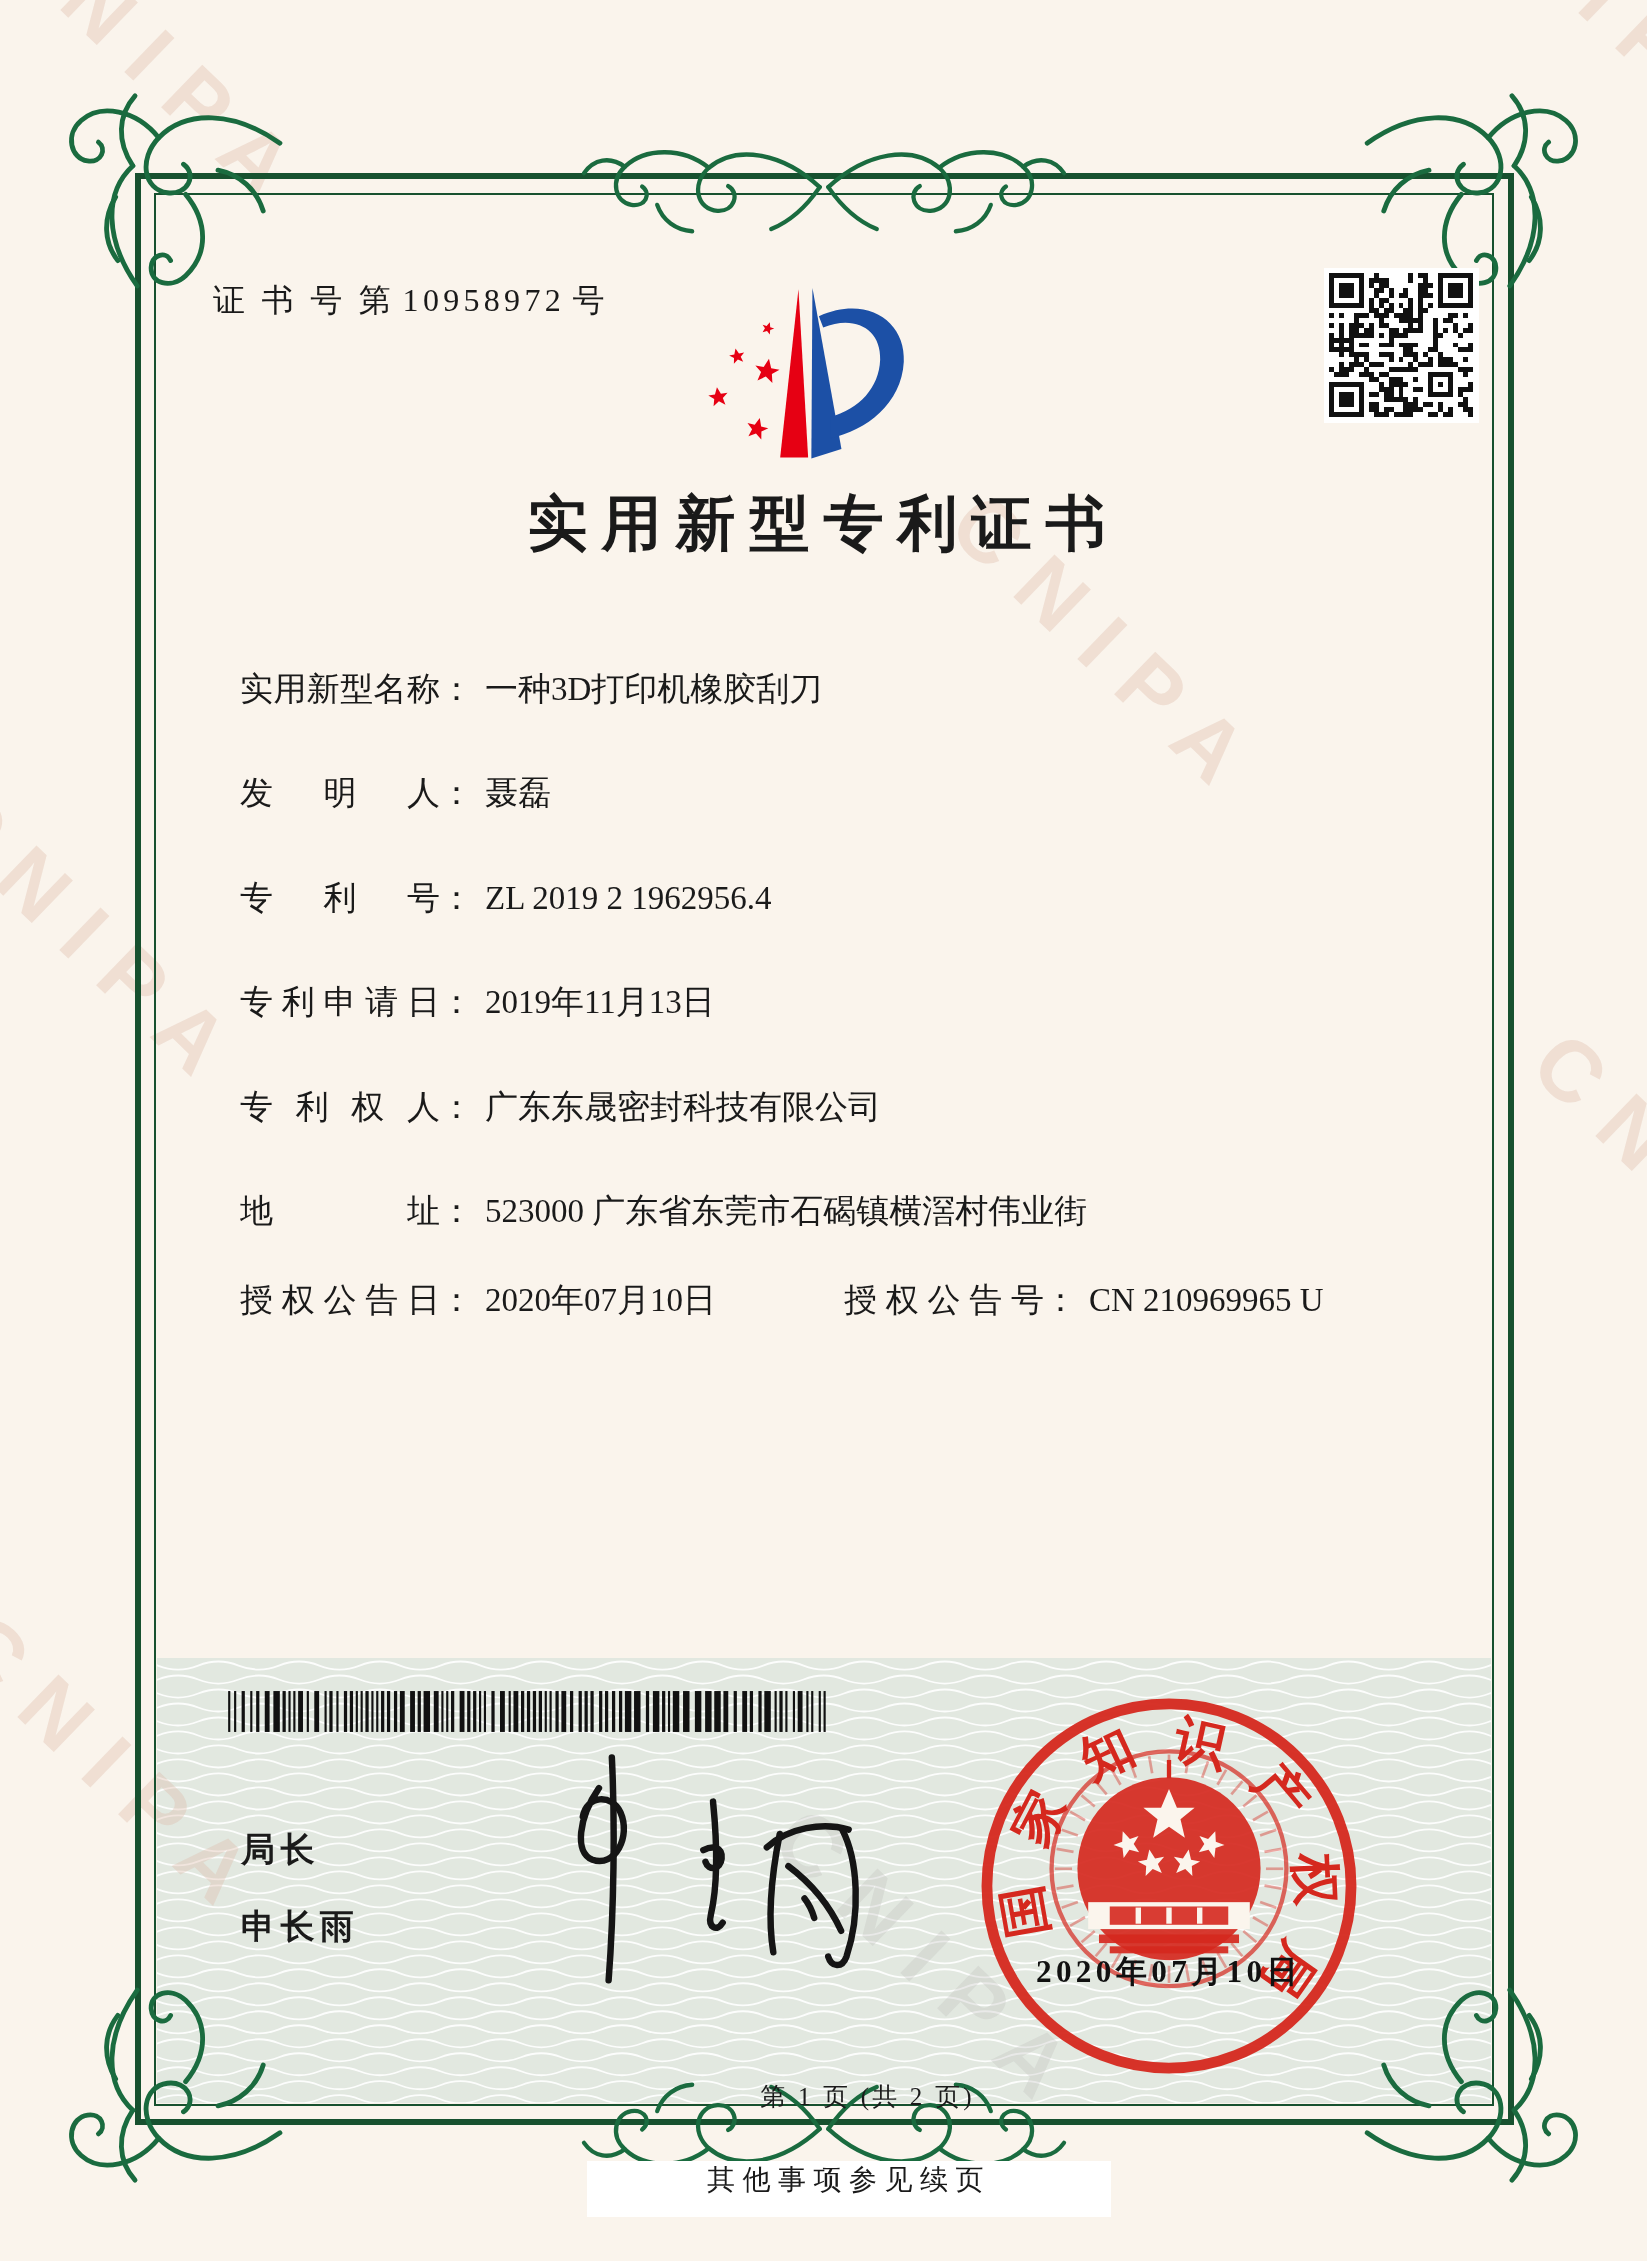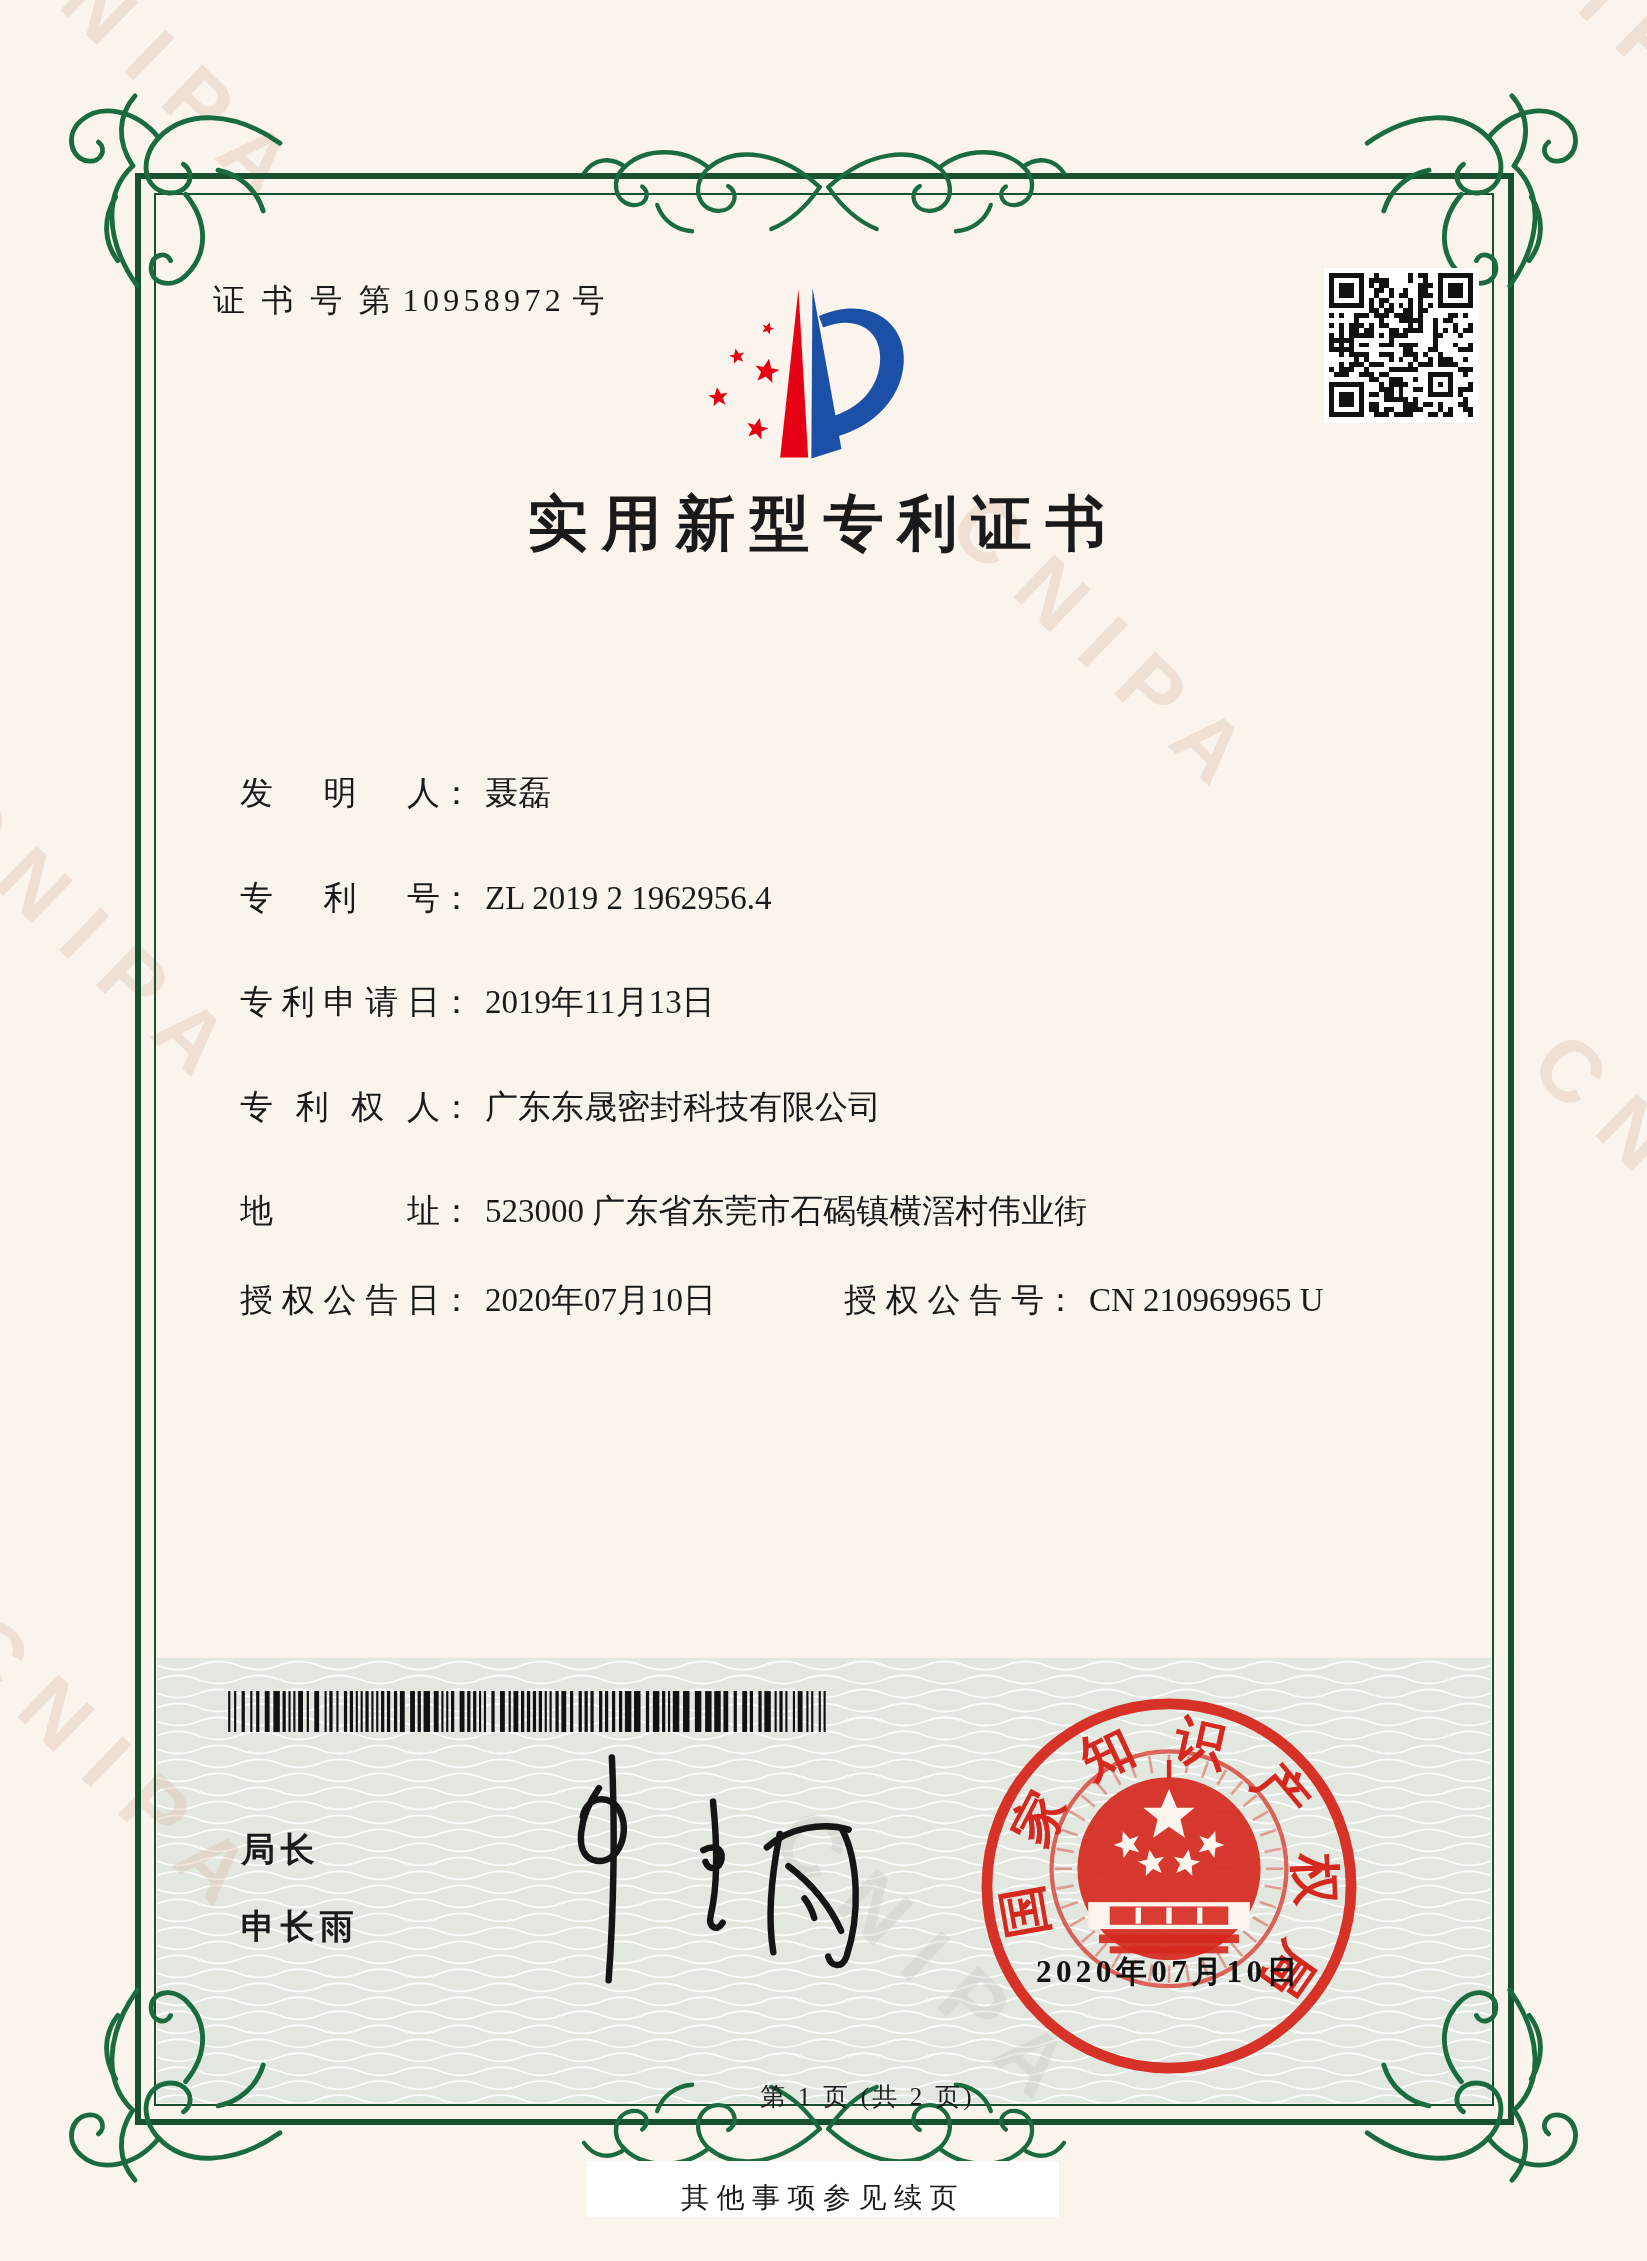--- a/index.html
+++ b/index.html
@@ -60,22 +60,22 @@
             font-family:"Liberation Sans","DejaVu Sans",sans-serif;letter-spacing:5.4px;}
   .signature{left:487px;top:1737px;}
 
   .seal{left:974px;top:1691px;}
   .seal text{font-family:"Liberation Serif","DejaVu Serif",serif;}
   .seal .org-char{font-size:96px;font-weight:bold;fill:#d5281e;}
   .seal .seal-date{font-size:58px;fill:#111;letter-spacing:8px;font-weight:bold;}
 
   .page-num{left:0;top:2080px;width:1647px;text-align:center;font-size:25px;letter-spacing:3.2px;padding-left:44px;}
 
-  .note-strip{left:587px;top:2161px;width:472px;height:56px;background:#ffffff;z-index:6;
-              display:flex;align-items:flex-end;justify-content:center;}
+  .note-strip{left:587px;top:2161px;width:524px;height:56px;background:#ffffff;z-index:6;
+              display:flex;align-items:flex-start;justify-content:center;}
   .note-strip span{font-size:28px;letter-spacing:7.5px;}
 </style>
 </head>
 <body>
 
 <div class="page">
 
   <svg width="0" height="0" style="position:absolute">
     <defs>
       <path id="star" d="M0,-10L2.94,-3.09L9.51,-3.09L4.26,1.18L5.88,8.09L0,4L-5.88,8.09L-4.26,1.18L-9.51,-3.09L-2.94,-3.09Z"></path>
@@ -476,20 +476,23 @@
         <rect x="20" y="28" width="1" height="1" fill="#111"></rect>
         <rect x="21" y="28" width="1" height="1" fill="#111"></rect>
         <rect x="23" y="28" width="1" height="1" fill="#111"></rect>
         <rect x="24" y="28" width="1" height="1" fill="#111"></rect>
         <rect x="28" y="28" width="1" height="1" fill="#111"></rect>
       </svg>
   </div>
 
   <div class="content doc-title">实用新型专利证书</div>
 
+  <div class="content row r0">
+    <span class="lbl">实用新型名称</span><span>：</span><span class="val">一种3D打印机橡胶刮刀</span>
+  </div>
   <div class="content row r1">
     <span class="lbl">发明人</span><span>：</span><span class="val">聂磊</span>
   </div>
   <div class="content row r2">
     <span class="lbl">专利号</span><span>：</span><span class="val">ZL 2019 2 1962956.4</span>
   </div>
   <div class="content row r3">
     <span class="lbl">专利申请日</span><span>：</span><span class="val">2019年11月13日</span>
   </div>
   <div class="content row r4">

